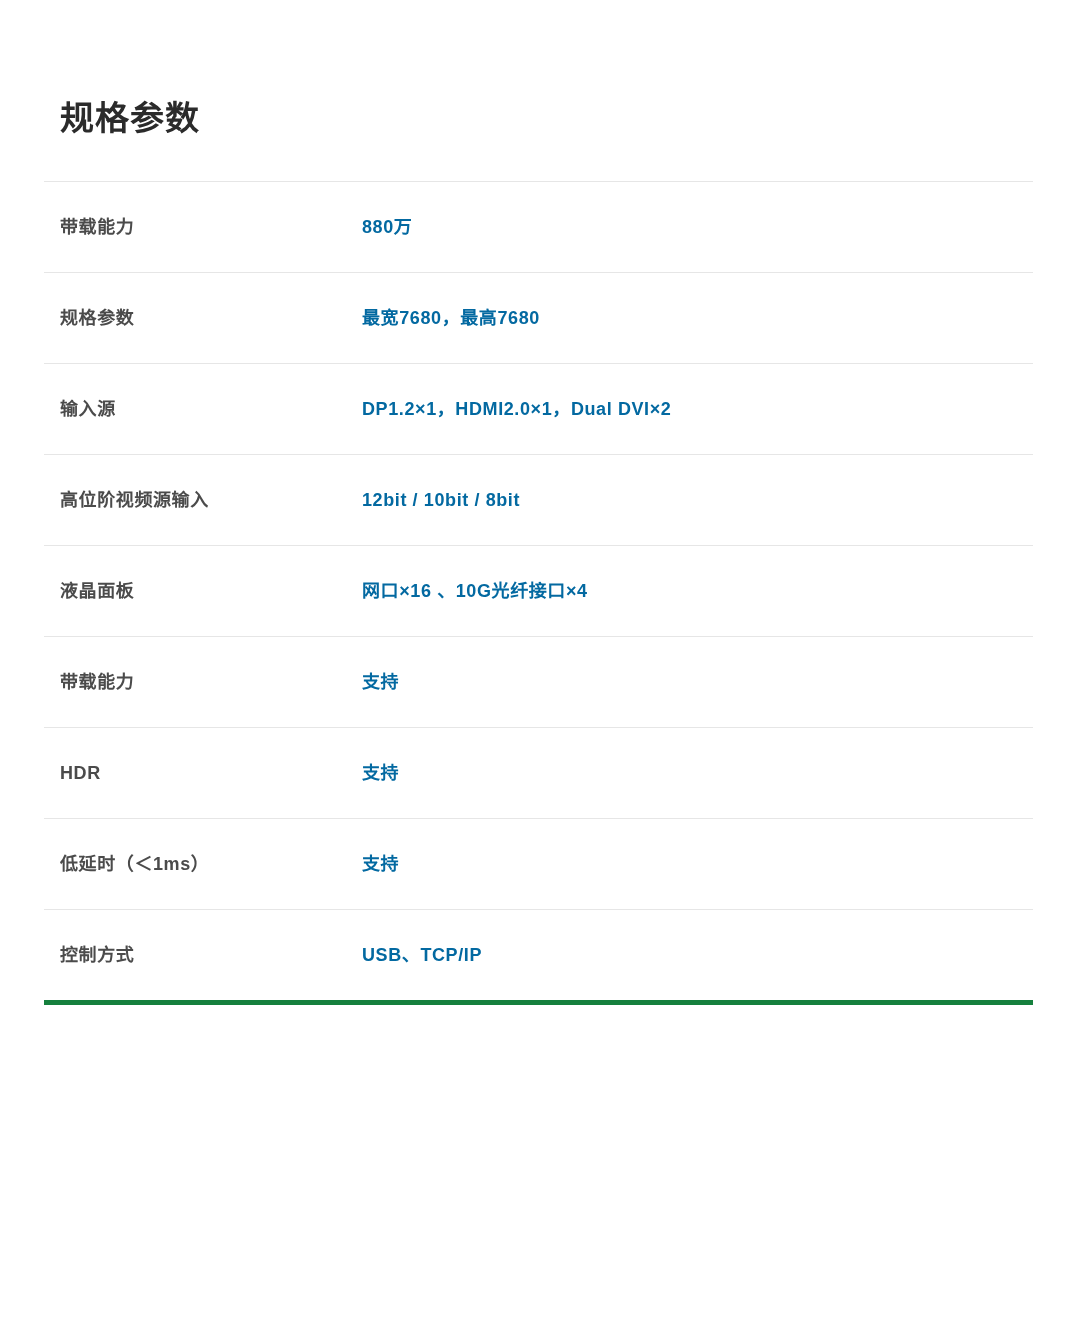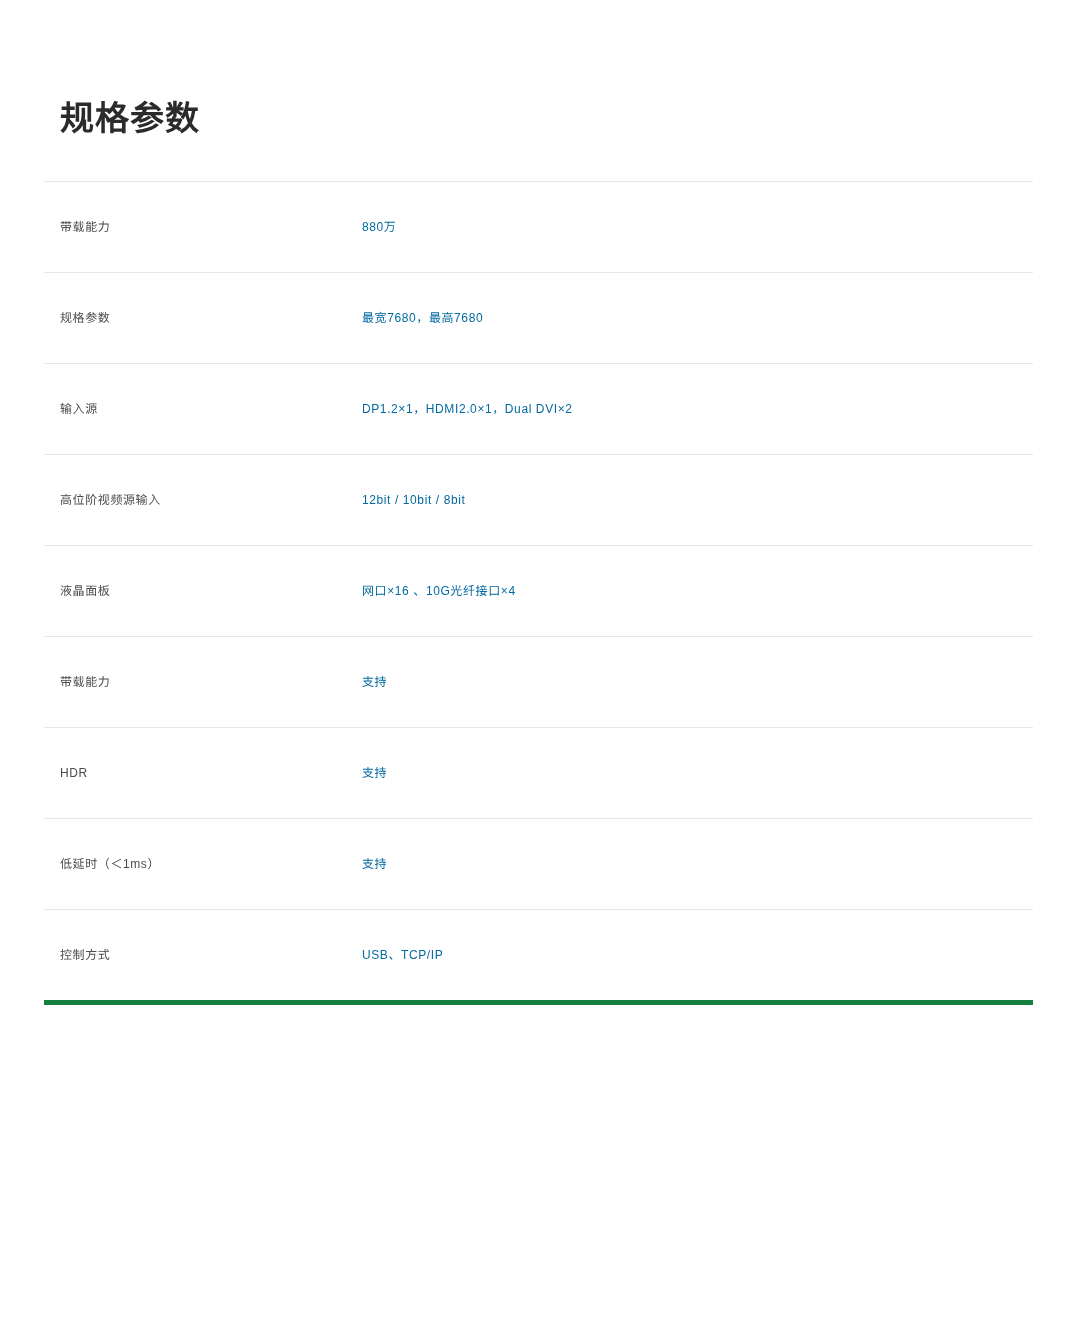--- a/index.html
+++ b/index.html
@@ -42,24 +42,25 @@
   .spec-table tr {
     border-top: 1px solid #e6e6e6;
   }
   .spec-table tr:last-child {
     border-bottom: 5px solid #15803d;
   }
   .spec-table td {
     padding: 0;
     vertical-align: middle;
     height: 90px;
-    font-size: 12px;
+    font-size: 18px;
     color: #4a4a4a;
     letter-spacing: 0.6px;
     line-height: 26px;
+    font-weight: bold;
   }
   td.spec-label {
     width: 314px;
     padding-left: 16px;
     box-sizing: border-box;
     color: #4b4b4b;
   }
   td.spec-value {
     padding-left: 4px;
     color: #0369a1;

